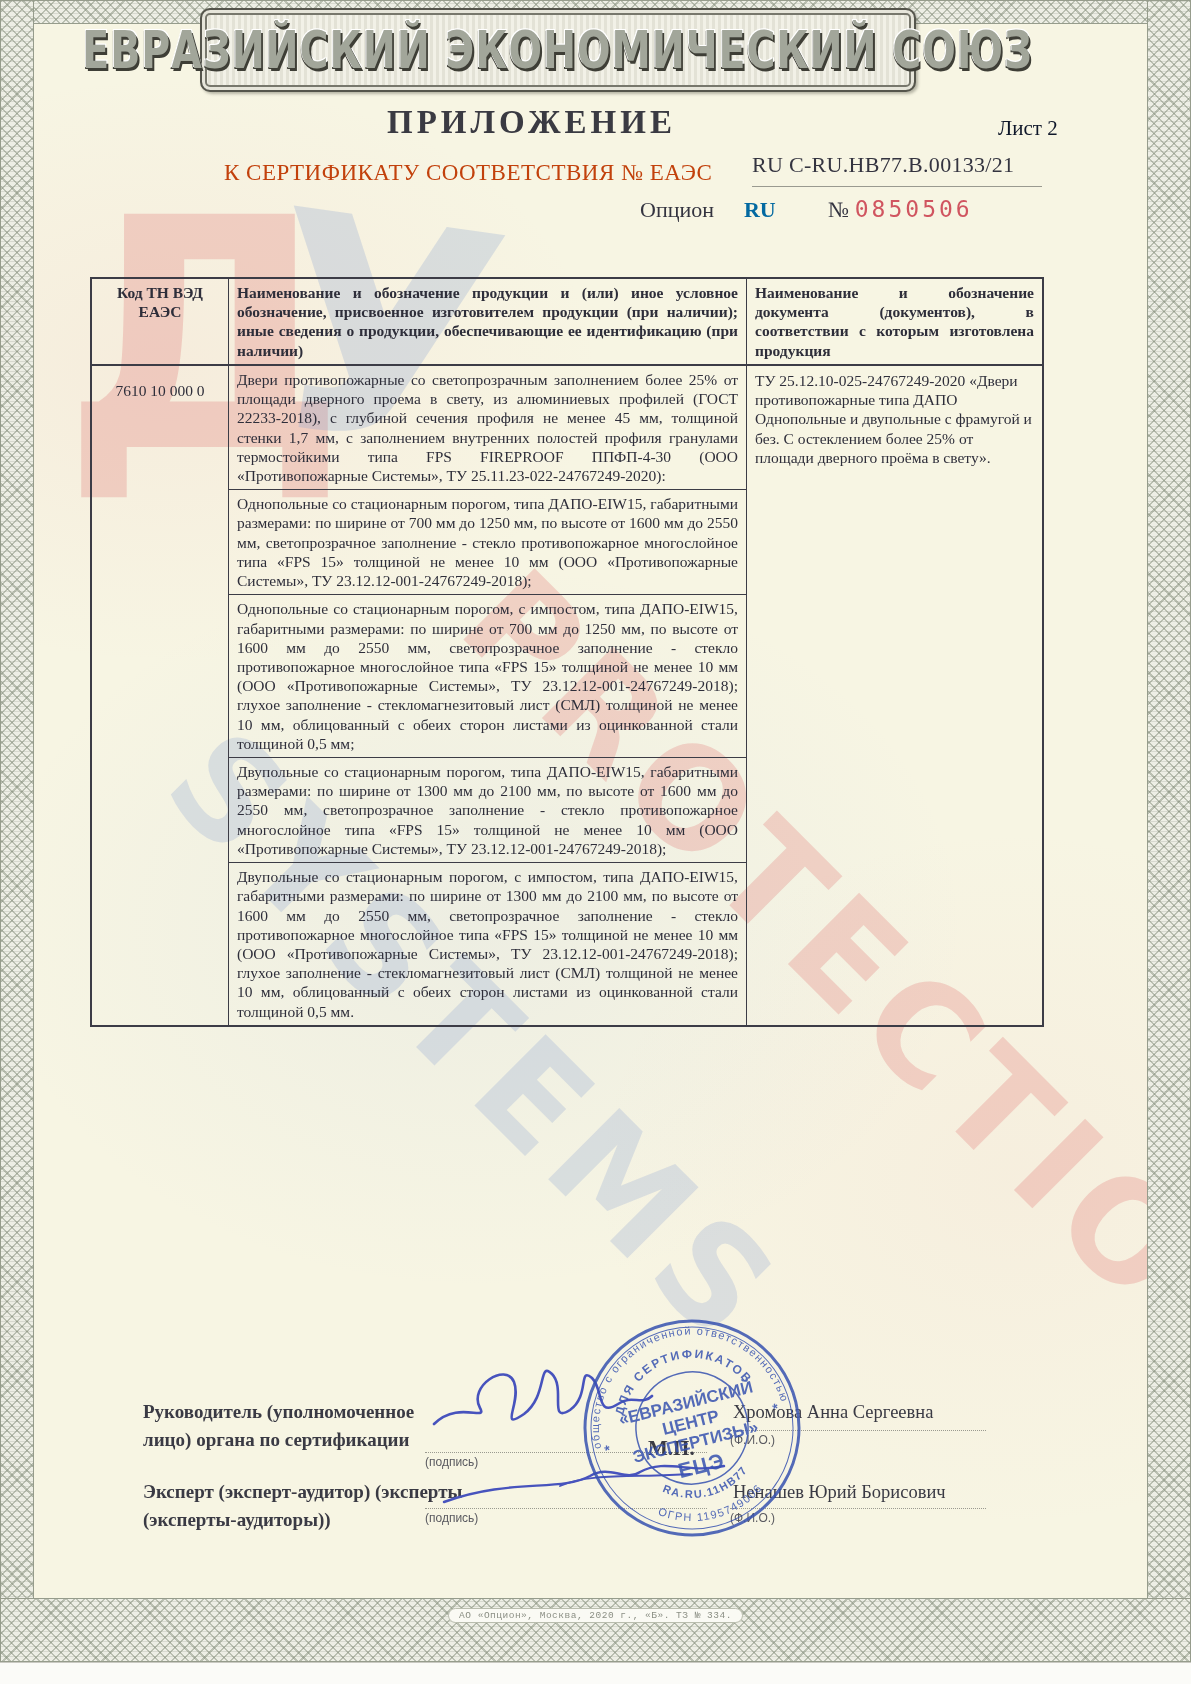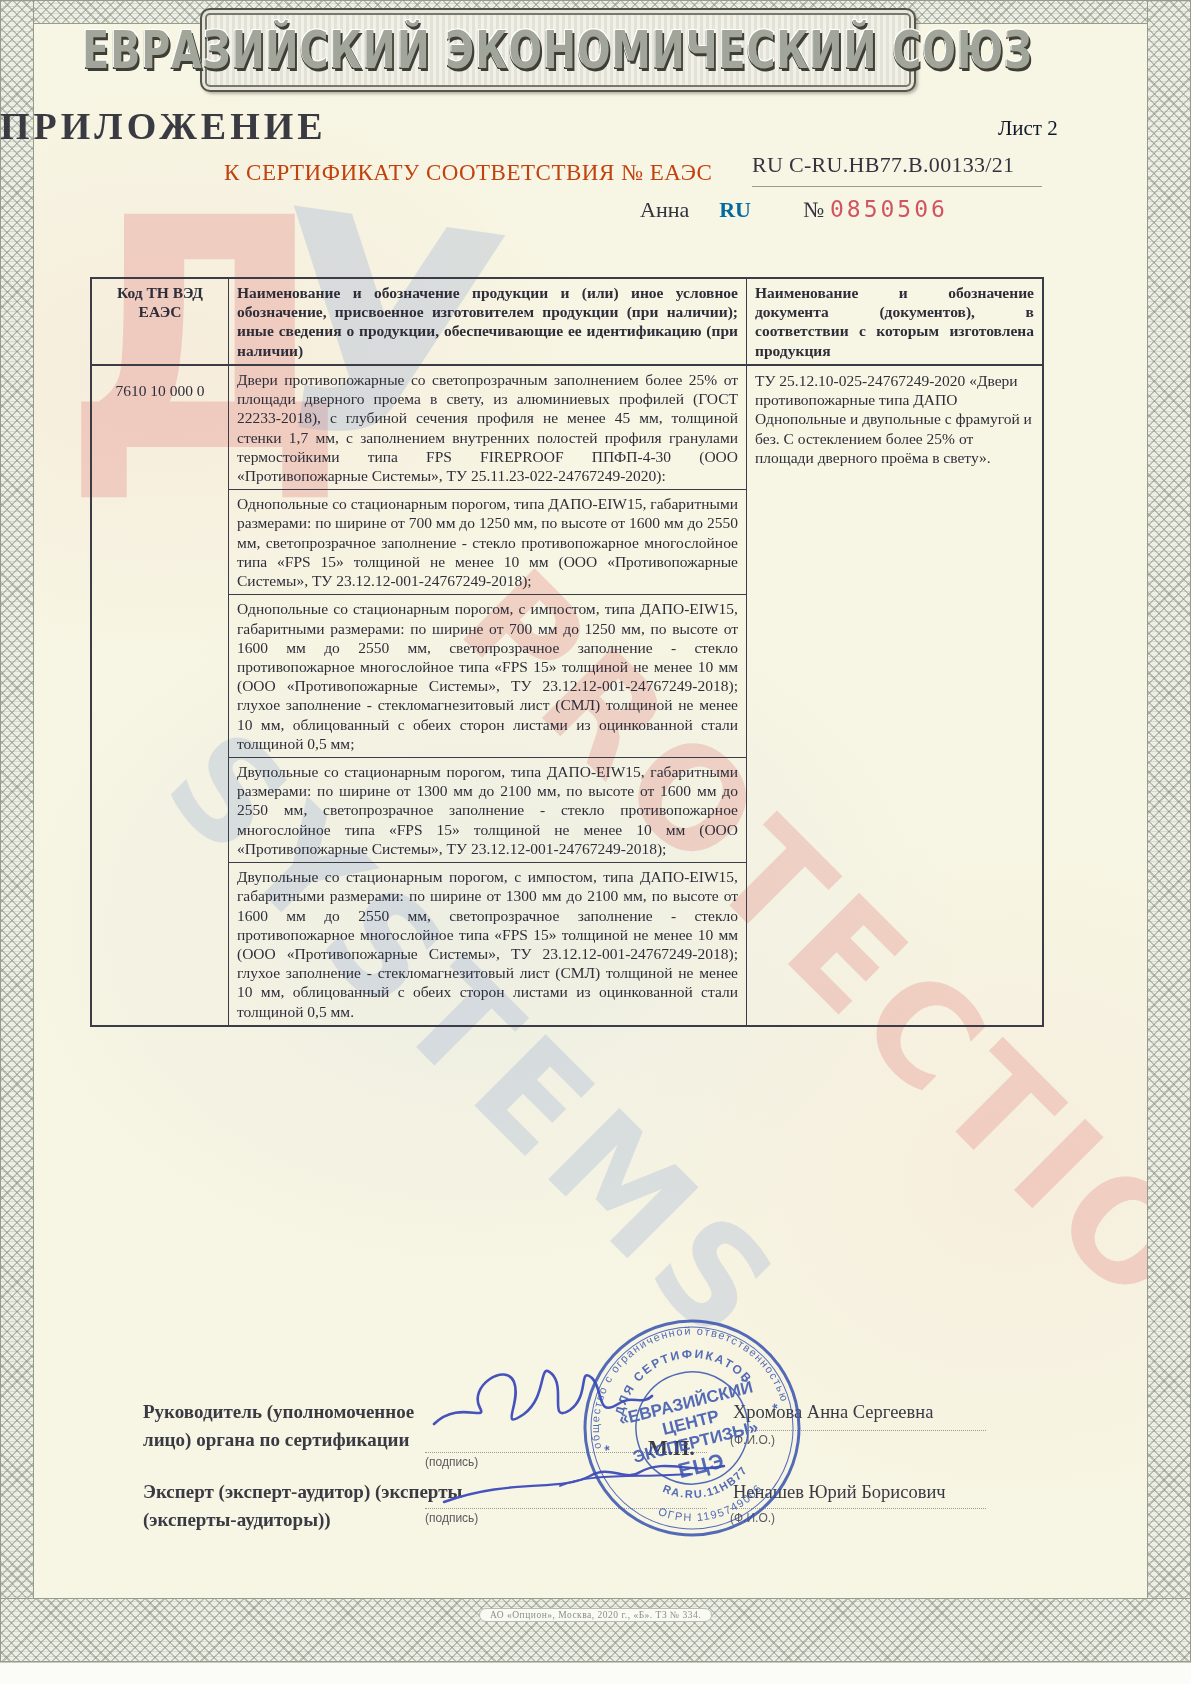--- a/index.html
+++ b/index.html
@@ -31,21 +31,21 @@
   .band-top{left:0;top:0;right:0;height:24px;}
   .band-left{left:0;top:0;width:34px;height:1662px;}
   .band-right{right:0;top:0;width:44px;height:1662px;}
   .band-bottom{left:0;right:0;top:1598px;height:64px;}
   .scan-strip{position:absolute;left:0;right:0;top:1662px;height:22px;background:#fbfbf8;border-top:1px solid #c9c9c2;z-index:2;}
   .imprint{
     position:absolute;left:0;right:0;top:1604px;text-align:center;z-index:3;
   }
   .imprint span{
     display:inline-block;background:#fafaf4;border:1px solid #b9bdae;border-radius:8px;
-    padding:1px 10px;font-family:Liberation Serif, serif;font-size:9.5px;color:#8b8f84;letter-spacing:.5px;
+    padding:1px 10px;font-family:Liberation Mono, monospace;font-size:9.5px;color:#8b8f84;letter-spacing:.5px;
   }
   
   .wm{position:absolute;z-index:1;pointer-events:none;font-family:"DejaVu Sans",sans-serif;font-weight:bold;white-space:nowrap;}
   .wm-glyph1{left:62px;top:150px;font-size:320px;color:rgba(222,105,105,0.26);}
   .wm-glyph2{left:268px;top:160px;font-size:300px;color:rgba(130,160,210,0.26);transform:rotate(8deg);}
   .wm-word1{left:545px;top:540px;font-size:138px;letter-spacing:10px;color:rgba(224,108,108,0.26);transform:rotate(45deg);transform-origin:left top;}
   .wm-word2{left:250px;top:700px;font-size:138px;letter-spacing:10px;color:rgba(128,155,208,0.24);transform:rotate(45deg);transform-origin:left top;}
   
   .plaque{
     position:absolute;left:200px;top:8px;width:712px;height:80px;z-index:3;
@@ -55,22 +55,22 @@
     box-shadow:0 0 0 3px #e6e5da inset, 0 0 0 5px #77776c inset, 2px 2px 3px rgba(60,60,50,.35);
     display:flex;align-items:center;justify-content:center;
   }
   .plaque-text{
     font-family:"DejaVu Sans",sans-serif;font-weight:bold;font-size:42px;letter-spacing:1px;
     color:#a2a69a;transform:scaleY(1.22) scaleX(.94);
     text-shadow:2px 2px 0 #3e3e36,-1px -1px 0 #ffffff,1px -1px 0 #ffffff,-1px 1px 0 #3e3e36;
     white-space:nowrap;
   }
   
-  .doc-title{position:absolute;left:0;right:128px;top:104px;text-align:left;z-index:3;
-    font-size:38px;font-weight:600;letter-spacing:4px;color:#3a3a42;}
+  .doc-title{position:absolute;left:0;right:128px;top:104px;text-align:center;z-index:3;
+    font-size:33px;font-weight:600;letter-spacing:4px;color:#3a3a42;}
   .sheet-label{position:absolute;left:998px;top:116px;z-index:3;font-size:21px;color:#0f172a;}
   .cert-line-label{position:absolute;left:224px;top:160px;z-index:3;font-size:23px;font-weight:500;color:#c2410c;letter-spacing:.5px;}
   .cert-number{position:absolute;left:752px;top:152px;width:290px;z-index:3;font-size:22px;color:#343440;
     border-bottom:1.5px solid #9a9a90;padding-bottom:8px;letter-spacing:.3px;}
   .series-line{position:absolute;left:640px;top:196px;z-index:3;font-size:22px;color:#343440;}
   .series-value{color:#0369a1;font-weight:bold;margin-left:30px;}
   .blank-no{margin-left:52px;}
   .blank-number{font-family:"DejaVu Sans Mono",monospace;font-size:23px;color:#d05560;letter-spacing:3px;margin-left:6px;}
   
   .ctable{
@@ -130,21 +130,21 @@
 
   <div class="plaque">
     <div class="plaque-text">ЕВРАЗИЙСКИЙ ЭКОНОМИЧЕСКИЙ СОЮЗ</div>
   </div>
 
   <div class="doc-title">ПРИЛОЖЕНИЕ</div>
   <div class="sheet-label">Лист 2</div>
   <div class="cert-line-label">К СЕРТИФИКАТУ СООТВЕТСТВИЯ № ЕАЭС</div>
   <div class="cert-number">RU C-RU.HB77.B.00133/21</div>
   <div class="series-line">
-    <span>Анна</span><span class="series-value">RU</span><span class="blank-no">№</span><span class="blank-number">0850506</span>
+    <span>Опцион</span><span class="series-value">RU</span><span class="blank-no">№</span><span class="blank-number">0850506</span>
   </div>
 
   <div class="ctable">
     <div class="th c1">Код ТН ВЭД ЕАЭС</div>
     <div class="th c2">Наименование и обозначение продукции и (или) иное условное обозначение, присвоенное изготовителем продукции (при наличии); иные сведения о продукции, обеспечивающие ее идентификацию (при наличии)</div>
     <div class="th c3">Наименование и обозначение документа (документов), в соответствии с которым изготовлена продукция</div>
 
     <div class="td c1">7610 10 000 0</div>
     <div class="td c2">
       <div class="subrow">Двери противопожарные со светопрозрачным заполнением более 25% от площади дверного проема в свету, из алюминиевых профилей (ГОСТ 22233-2018), с глубиной сечения профиля не менее 45 мм, толщиной стенки 1,7 мм, с заполнением внутренних полостей профиля гранулами термостойкими типа FPS FIREPROOF ППФП-4-30 (ООО «Противопожарные Системы», ТУ 25.11.23-022-24767249-2020):</div>

